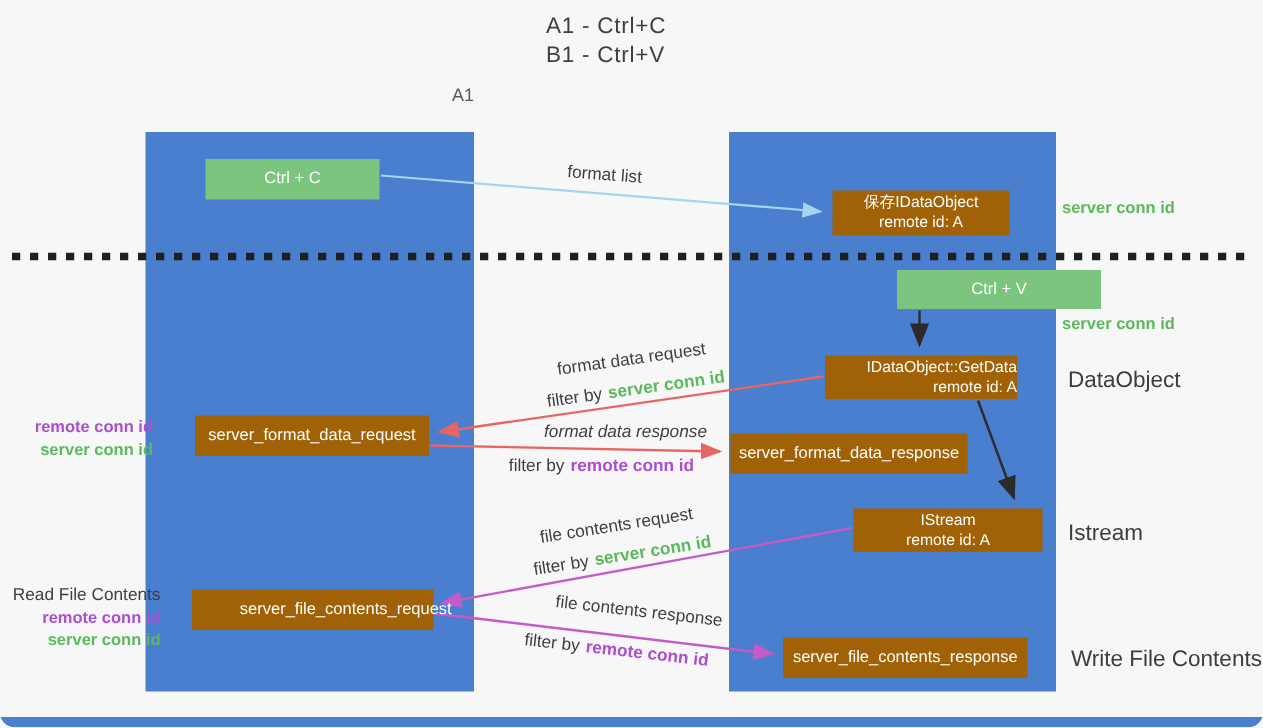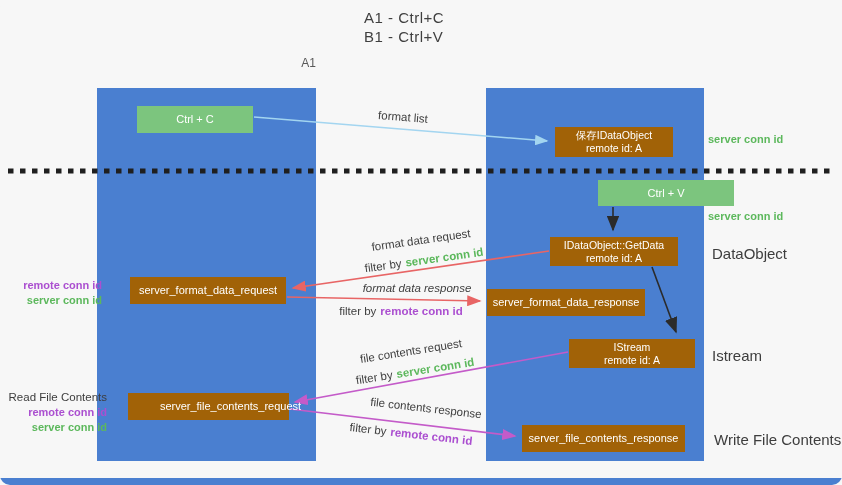--- a/index.html
+++ b/index.html
@@ -43,21 +43,21 @@
     flex-direction:column;
     color:#ffffff;font-size:11px;line-height:13px;
     text-align:center;
     box-sizing:border-box;
   }
   .green{background:#7cc57e;}
   .orange{background:#a16207;}
   .n-ctrl-c{left:137px;top:106px;width:116px;height:27px;}
   .n-save{left:555px;top:127px;width:118px;height:30px;font-size:10.5px;}
   .n-ctrl-v{left:570px;top:180px;width:136px;height:26px;margin-left:28px;}
-  .n-getdata{left:550px;top:237px;width:128px;height:29px;font-size:10.5px;}
+  .n-getdata{left:550px;top:237px;width:128px;height:29px;font-size:10.5px;align-items:flex-end;}
   .n-fmt-req{left:130px;top:277px;width:156px;height:27px;}
   .n-fmt-resp{left:487px;top:289px;width:158px;height:27px;}
   .n-istream{left:569px;top:339px;width:126px;height:29px;font-size:10.5px;}
   .n-file-req{left:128px;top:393px;width:161px;height:27px;padding-left:44px;}
   .n-file-resp{left:522px;top:425px;width:163px;height:27px;}
   svg.overlay{position:absolute;left:0;top:0;}
   .ar-blue{stroke:#a3d5f0;stroke-width:1.5;marker-end:url(#m-blue);}
   .ar-black{stroke:#2b2b2b;stroke-width:1.6;marker-end:url(#m-black);}
   .ar-red{stroke:#e86565;stroke-width:1.6;marker-end:url(#m-red);}
   .ar-mag{stroke:#c45bc9;stroke-width:1.6;marker-end:url(#m-mag);}

